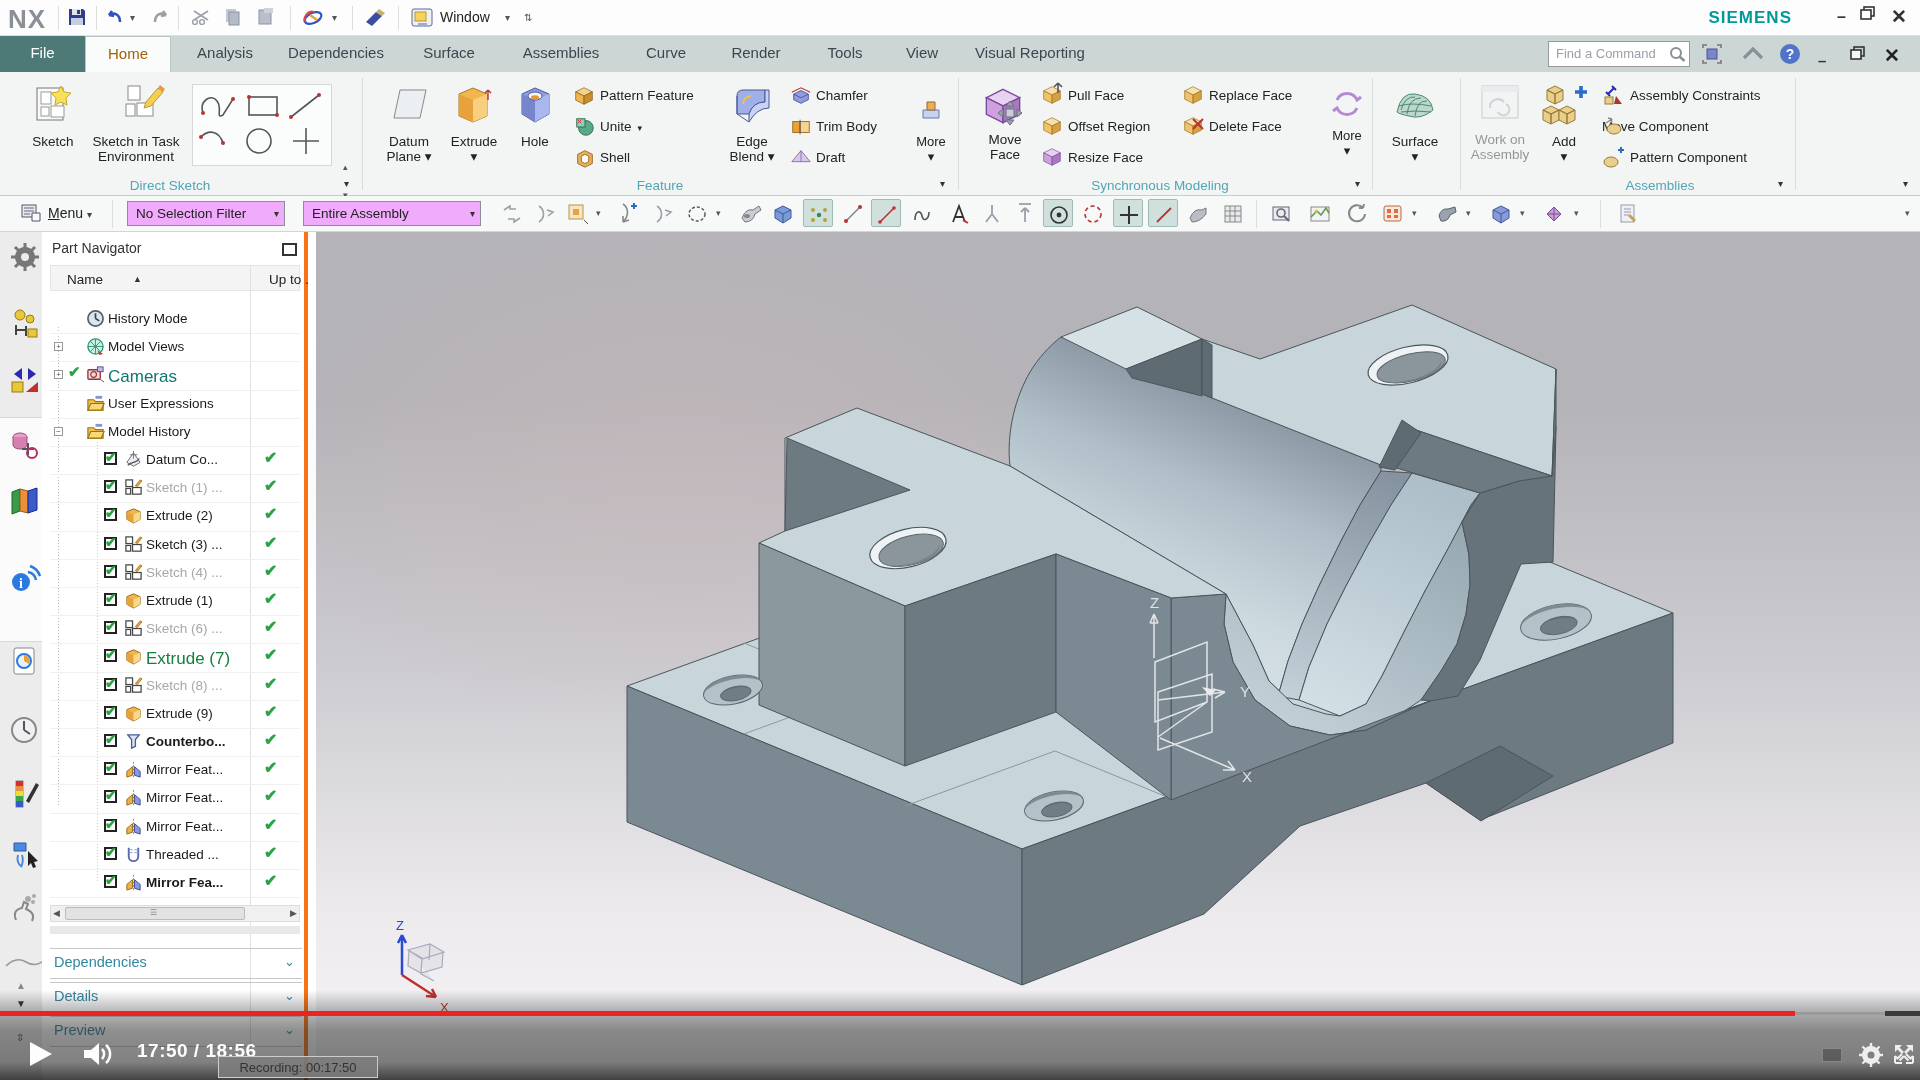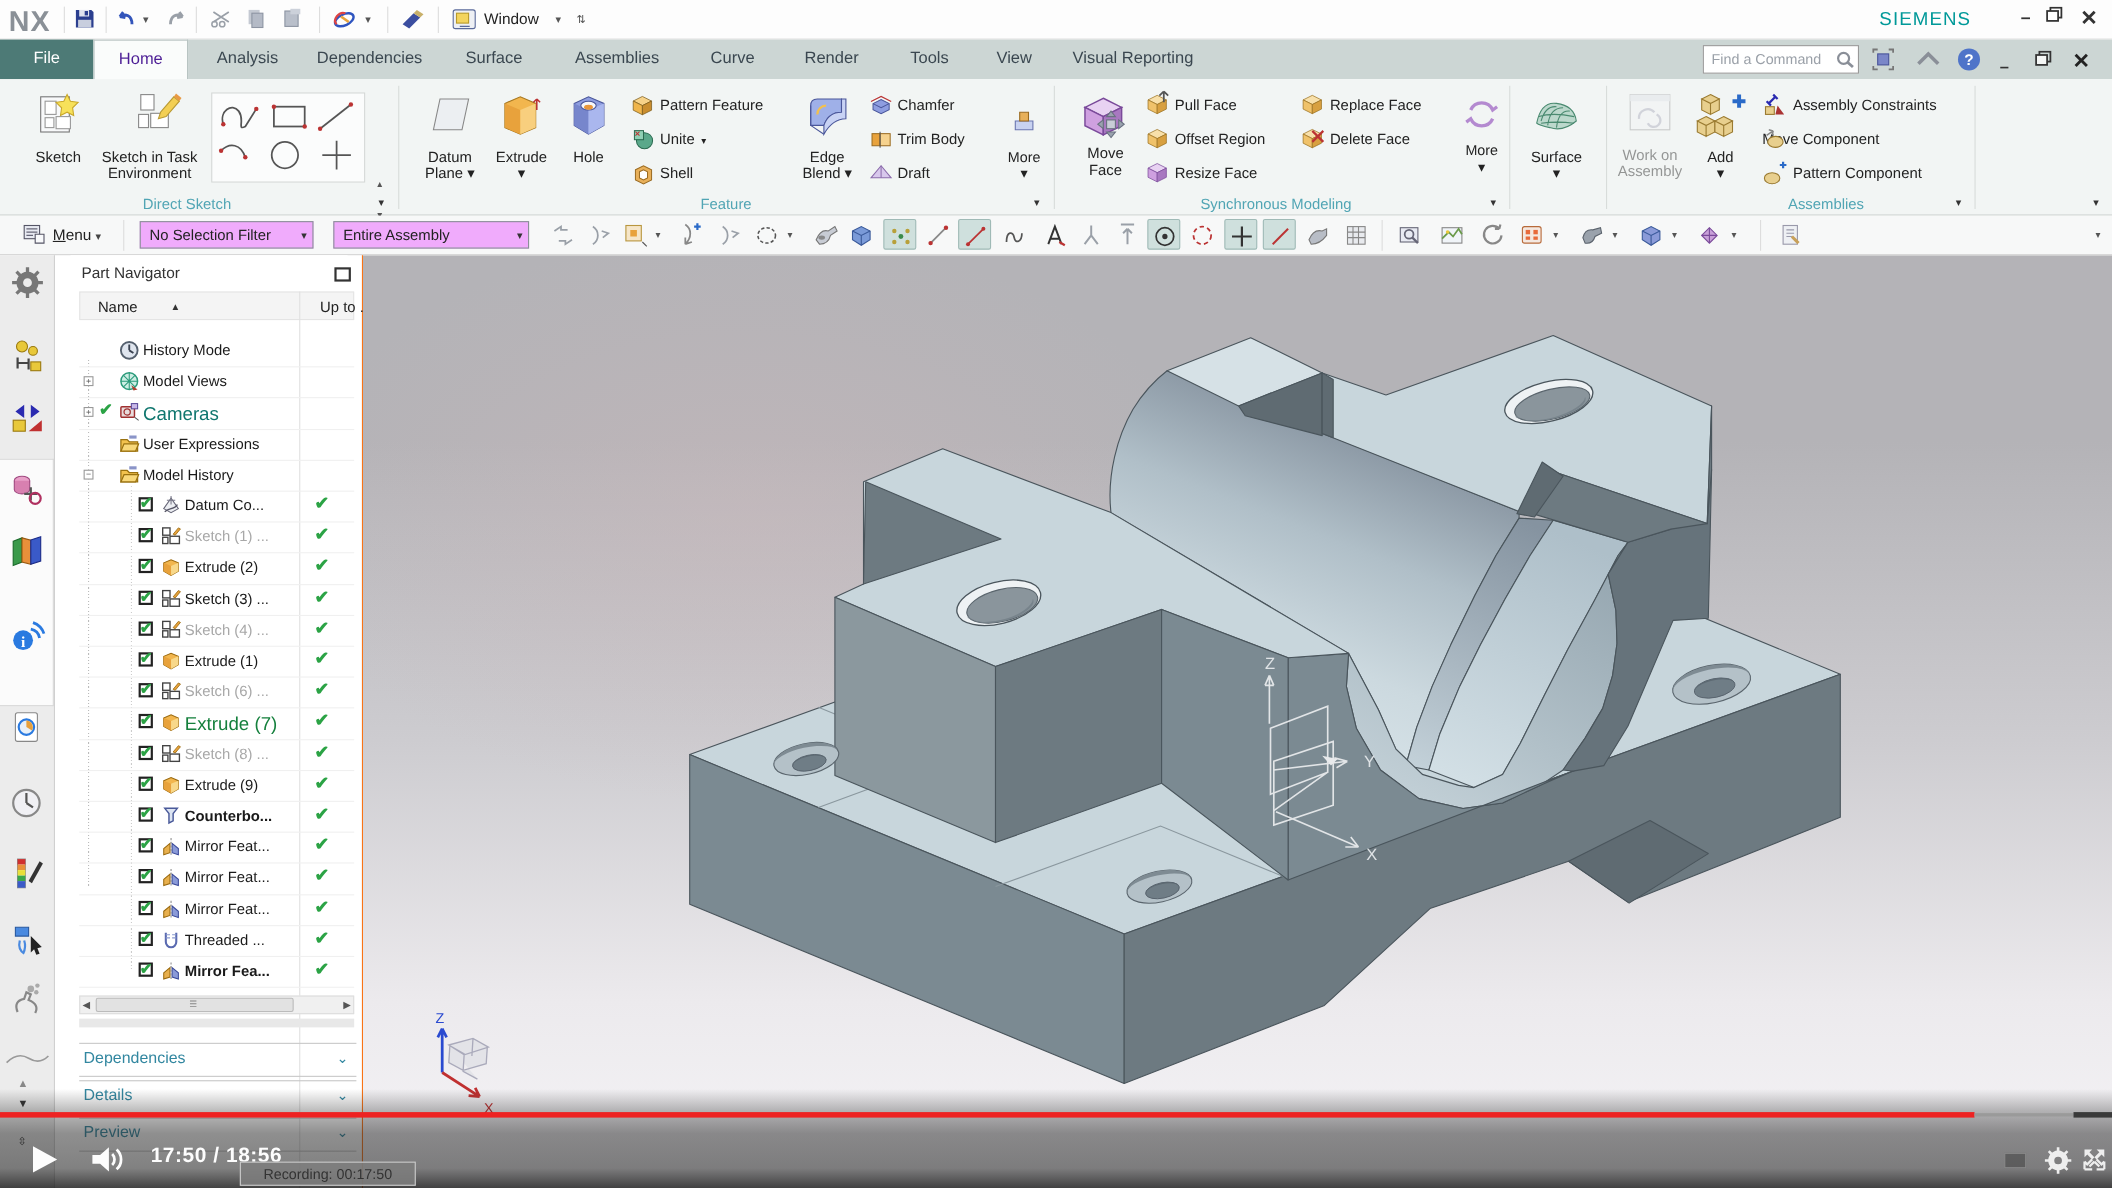--- a/index.html
+++ b/index.html
@@ -4,26 +4,26 @@
 html,body{width:1920px;height:1080px;overflow:hidden;font-family:"Liberation Sans",sans-serif}
 #page{position:relative;width:1920px;height:1080px;background:#fff}
 #titlebar{position:absolute;left:0;top:0;width:1920px;height:36px;background:#fdfdfd;border-bottom:1px solid #e0e0e0}
 .nxlogo{position:absolute;left:8px;top:4px;font-size:26px;font-weight:bold;color:#8a9097;letter-spacing:1px}
 .nxlogo span{color:#8a9097}
 .tsep{position:absolute;top:6px;width:1px;height:24px;background:#ddd}
 .ticon{position:absolute;top:6px}
 .tdrop{position:absolute;top:12px;font-size:10px;color:#555}
 .ttext{position:absolute;top:9px;font-size:14px;color:#222}
 #title-center{position:absolute;top:9px;width:600px;margin-left:-300px;text-align:center;font-size:14.5px;color:#222}
-#siemens{position:absolute;right:128px;top:8px;font-size:17px;font-weight:normal;color:#009999;letter-spacing:1px}
+#siemens{position:absolute;right:128px;top:8px;font-size:17px;font-weight:bold;color:#009999;letter-spacing:1px}
 .winbtn{position:absolute;font-size:16px;color:#333;font-weight:bold}
 #tabbar{position:absolute;left:0;top:36px;width:1920px;height:36px;background:#ccd6d4}
 #filetab{position:absolute;left:0;top:0;width:85px;height:36px;background:#4d7a76;color:#fff;text-align:center;line-height:34px;font-size:15px}
 .tab{position:absolute;top:0;height:36px;color:#3a4750;text-align:center;line-height:34px;font-size:15px}
-.tab.active{background:#fafcfb;color:#4c1d95;border:1px solid #b8c4c2;border-bottom:none}
+.tab.active{background:#fafcfb;color:#a16207;border:1px solid #b8c4c2;border-bottom:none}
 #findbox{position:absolute;left:1548px;top:5px;width:142px;height:26px;background:#fff;border:1px solid #999}
 #findbox span{position:absolute;left:7px;top:4px;font-size:13px;color:#9aa0a8}
 #findbox svg{position:absolute;right:2px;top:3px}
 .tbicon{position:absolute;top:6px}
 #ribbon{position:absolute;left:0;top:72px;width:1920px;height:124px;background:#f2f5f4;border-bottom:1px solid #c8cecc}
 .bigitem{position:absolute;top:10px;width:70px;text-align:center}
 .blabel{font-size:13.5px;color:#222;line-height:15px;margin-top:2px}
 #palbox{position:absolute;left:192px;top:12px;width:140px;height:82px;background:#fbfcfc;border:1px solid #d4d8d6}
 .smallarrow{position:absolute;font-size:9px;color:#555}
 .grplabel{position:absolute;top:106px;text-align:center;font-size:13.5px;color:#51a5b4}
@@ -31,21 +31,21 @@
 .gsep{position:absolute;top:6px;width:1px;height:112px;background:#d8dcda}
 .srow{position:absolute;font-size:13.5px;color:#222;white-space:nowrap}
 .srow .sdrop{font-size:9px;margin-left:6px}
 #menurow{position:absolute;left:0;top:196px;width:1920px;height:36px;background:#f7f8f8;border-bottom:1px solid #d4d4d4}
 .msep{position:absolute;top:4px;width:1px;height:28px;background:#ddd}
 .combo{position:absolute;top:5px;height:25px;background:#f0abfc;border:1px solid #8a9098}
 .combo span{position:absolute;left:8px;top:4px;font-size:13.5px;color:#222}
 .combo i{position:absolute;right:5px;top:6px;font-size:10px;font-style:normal;color:#333}
 .mdrop{position:absolute;top:12px;font-size:9px;color:#555}
 #sidebar{position:absolute;left:0;top:232px;width:50px;height:848px;background:#ececec;border-right:1px solid #d0d0d0}
-#panel{position:absolute;left:64px;top:232px;width:266px;height:848px;background:#fff;border-right:1px solid #f97316}
+#panel{position:absolute;left:42px;top:232px;width:266px;height:848px;background:#fff;border-right:4px solid #f97316}
 #colhead{position:absolute;left:8px;top:33px;width:250px;height:26px;background:#f4f4f4;border:1px solid #e4e4e4;font-size:13.5px;color:#222;white-space:nowrap}
 #vidshade{position:absolute;left:0;top:990px;width:1920px;height:90px;z-index:55;background:linear-gradient(rgba(35,35,35,0) 0%,rgba(35,35,35,0.3) 22%,rgba(40,40,40,0.52) 45%,rgba(45,45,45,0.6) 80%,rgba(25,25,25,0.82) 100%)}
 </style></head><body>
 <div id="page"><svg id="vp" width="1920" height="1080" viewBox="0 0 1920 1080">
       <defs>
 <linearGradient id="bgg" x1="0" y1="0.2" x2="0" y2="1">
  <stop offset="0" stop-color="#b4b3b7"></stop>
           <stop offset="0.4" stop-color="#cdccd0"></stop>
  <stop offset="0.75" stop-color="#eceaed"></stop>
           <stop offset="1" stop-color="#f5f4f7"></stop>

